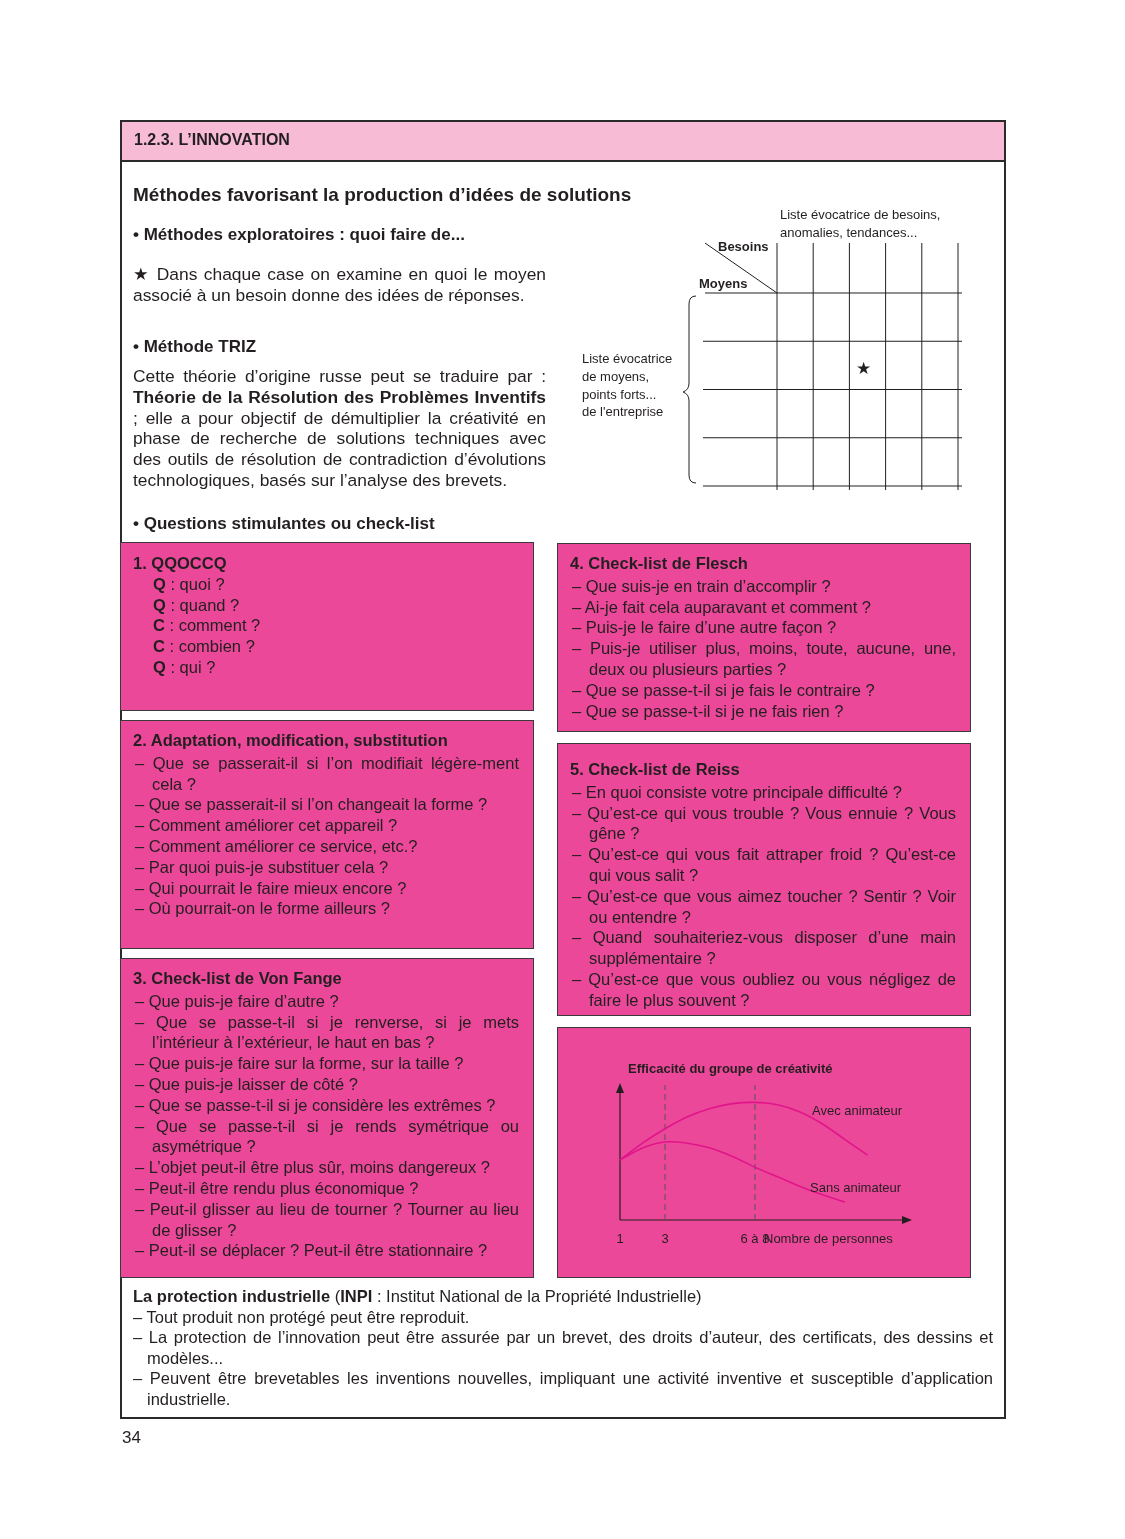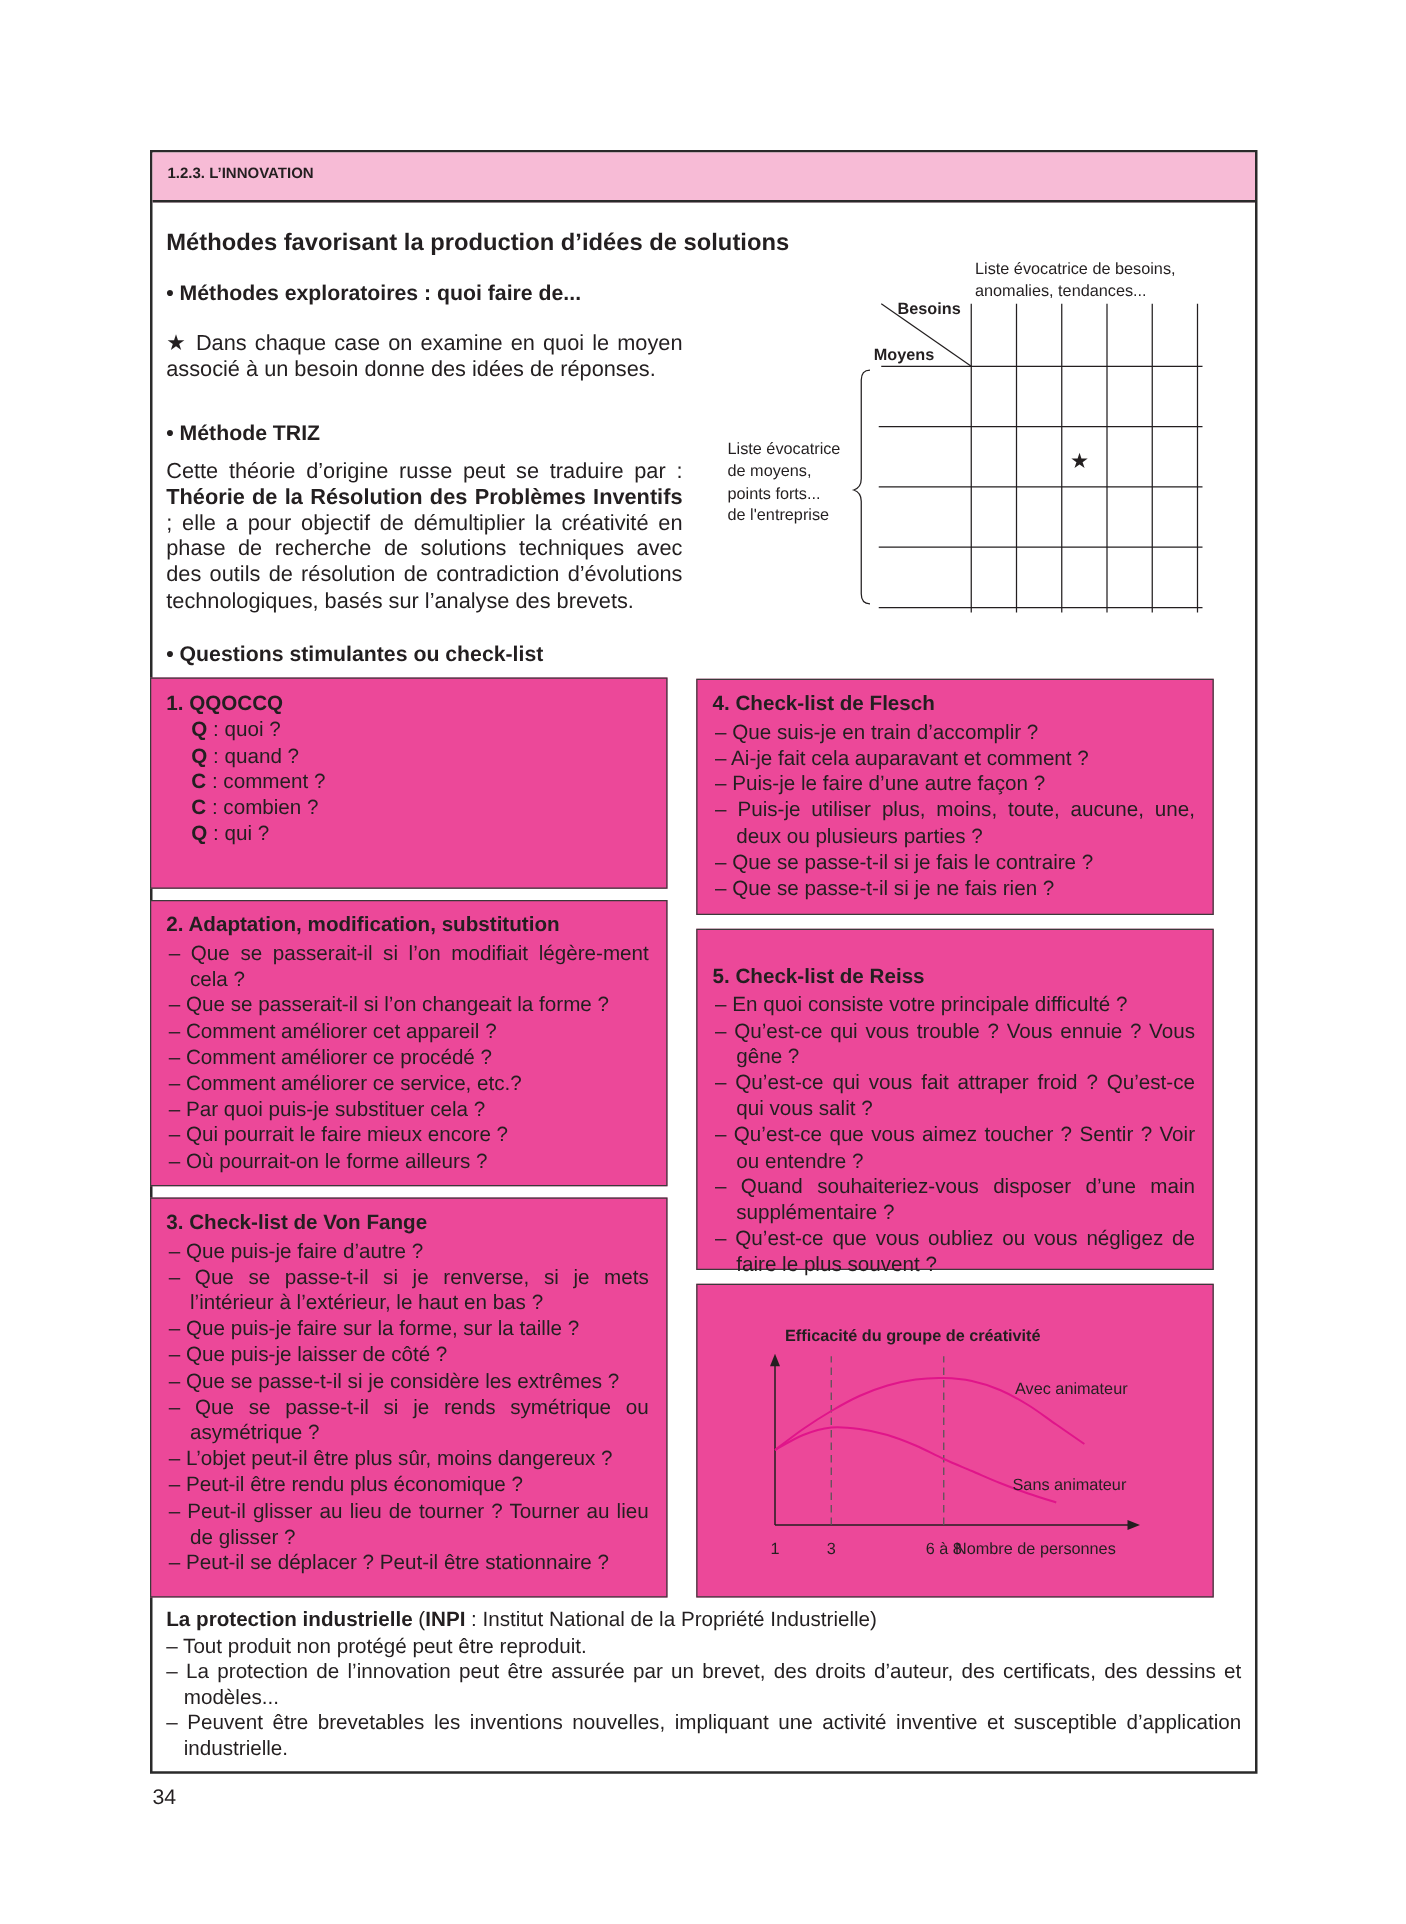--- a/index.html
+++ b/index.html
@@ -1,21 +1,21 @@
 <!DOCTYPE html>
 <html><head>
 <meta charset="utf-8">
 <style>
   html, body { margin: 0; padding: 0; background: #ffffff; }
   body { width: 1125px; height: 1539px; position: relative; overflow: hidden;
          font-family: "Liberation Sans", sans-serif; color: #231f20; }
   .abs { position: absolute; }
   #frame { left: 120px; top: 120px; width: 882px; height: 1295px; border: 2px solid #2a2a2a; box-sizing: content-box; }
   #header { left: 122px; top: 122px; width: 882px; height: 38px; background: #f7bbd6; border-bottom: 2px solid #2a2a2a; }
-  #header-title { left: 134px; top: 131px; font-size: 12px; font-weight: bold; }
+  #header-title { left: 134px; top: 131px; font-size: 16px; font-weight: bold; }
   .h2 { font-size: 19px; font-weight: bold; }
   .bul { font-size: 17px; font-weight: bold; }
   .para { font-size: 17.4px; line-height: 20.8px; text-align: justify; text-align-last: left; }
   .para b { font-weight: bold; }
   .box { position: absolute; border: 1.5px solid #3a3a3a; box-sizing: border-box; background: #ec4899; }
   .box .title { font-weight: bold; font-size: 16.5px; line-height: 20.8px; }
   .box ul { list-style: none; margin: 2px; padding: 0; }
   .box li { font-size: 16.5px; line-height: 20.8px; padding-left: 17px; text-indent: -17px; text-align: justify; text-align-last: left; }
   .box li::before { content: "– "; }
   .qq { font-size: 16.5px; line-height: 20.8px; padding-left: 20px; }
@@ -87,21 +87,20 @@
       <div class="qq"><b>Q</b><span> : qui ?</span></div>
     </div>
 </div>
 
 <div class="box" style="left:120px; top:720px; width:414px; height:229px; padding:9px 12px;">
   <div class="title">2. Adaptation, modification, substitution</div>
   <ul id="list-adaptation">
       <li>Que se passerait-il si l’on modifiait légère-ment cela ?</li>
       <li>Que se passerait-il si l’on changeait la forme ?</li>
       <li>Comment améliorer cet appareil ?</li>
-      <li>Comment améliorer ce procédé ?</li>
       <li>Comment améliorer ce service, etc.?</li>
       <li>Par quoi puis-je substituer cela ?</li>
       <li>Qui pourrait le faire mieux encore ?</li>
       <li>Où pourrait-on le forme ailleurs ?</li>
     </ul>
 </div>
 
 <div class="box" style="left:120px; top:958px; width:414px; height:320px; padding:9px 12px;">
   <div class="title">3. Check-list de Von Fange</div>
   <ul id="list-vonfange">
@@ -123,21 +122,21 @@
   <ul id="list-flesch">
       <li>Que suis-je en train d’accomplir ?</li>
       <li>Ai-je fait cela auparavant et comment ?</li>
       <li>Puis-je le faire d’une autre façon ?</li>
       <li>Puis-je utiliser plus, moins, toute, aucune, une, deux ou plusieurs parties ?</li>
       <li>Que se passe-t-il si je fais le contraire ?</li>
       <li>Que se passe-t-il si je ne fais rien ?</li>
     </ul>
 </div>
 
-<div class="box" style="left:557px; top:743px; width:414px; height:273px; padding:27px 12px;">
+<div class="box" style="left:557px; top:743px; width:414px; height:273px; padding:15px 12px;">
   <div class="title">5. Check-list de Reiss</div>
   <ul id="list-reiss">
       <li>En quoi consiste votre principale difficulté ?</li>
       <li>Qu’est-ce qui vous trouble ? Vous ennuie ? Vous gêne ?</li>
       <li>Qu’est-ce qui vous fait attraper froid ? Qu’est-ce qui vous salit ?</li>
       <li>Qu’est-ce que vous aimez toucher ? Sentir ? Voir ou entendre ?</li>
       <li>Quand souhaiteriez-vous disposer d’une main supplémentaire ?</li>
       <li>Qu’est-ce que vous oubliez ou vous négligez de faire le plus souvent ?</li>
     </ul>
 </div>

